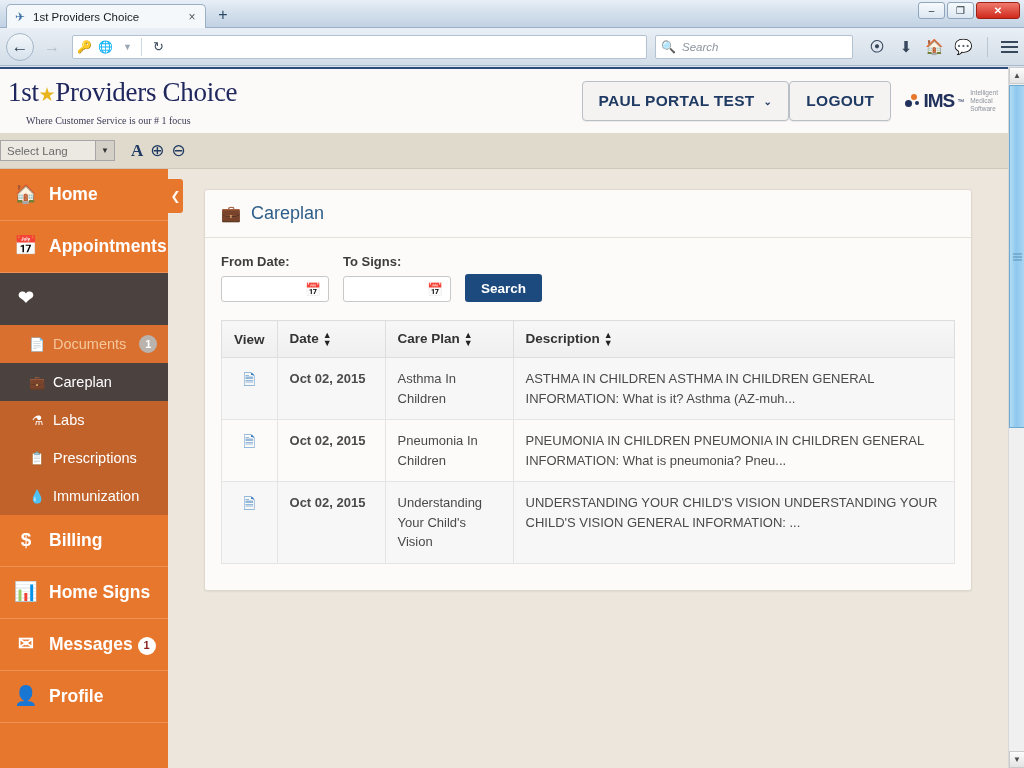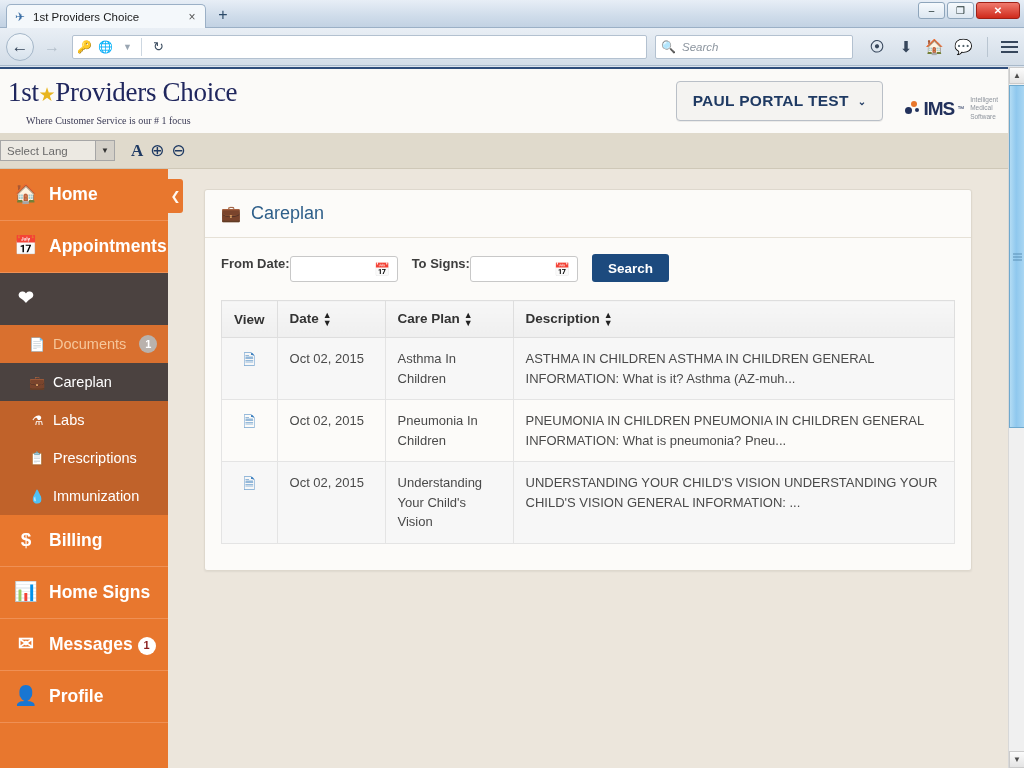--- a/index.html
+++ b/index.html
@@ -211,22 +211,21 @@
     font-family: "Liberation Serif", serif;
     font-size: 10px;
     color: #3a3a55;
     margin-top: 9px;
     margin-left: 18px;
     white-space: nowrap;
   }
   .header-right {
     margin-left: auto;
     display: flex;
-    align-items: flex-end;
-    gap: 8px;
+    align-items: center;
   }
   .hdr-btn {
     border: 1px solid #b9bfc7;
     border-radius: 4px;
     background: #f4f3f1;
     height: 40px;
     display: flex;
     align-items: center;
     padding: 0 16px;
     gap: 9px;
@@ -400,21 +399,21 @@
   }
   .card-head .ico { font-size: 16px; color: #2c3e55; display: flex; }
   .card-title {
     font-size: 18px;
     color: #2e5f8a;
     font-weight: normal;
   }
   .card-body { padding: 16px 16px 26px 16px; }
 
   .filters { display: flex; align-items: flex-end; gap: 14px; margin-bottom: 18px; }
-  .fgroup { display: flex; flex-direction: row; }
+  .fgroup { display: flex; flex-direction: column; }
   .fgroup label {
     font-size: 13px;
     font-weight: bold;
     color: #3d3d3d;
     margin-bottom: 7px;
   }
   .date-input {
     width: 108px;
     height: 26px;
     border: 1px solid #c8c8c8;
@@ -468,21 +467,21 @@
     border-left: none;
     padding: 11px 12px;
     font-size: 13px;
     color: #4a4a4a;
     vertical-align: top;
     line-height: 1.5;
   }
   table.grid td:first-child { border-left: 1px solid #e4e4e4; }
   tr.alt td { background: #f7f7f7; }
   .col-view { width: 52px; text-align: center; }
-  .col-date { width: 108px; white-space: nowrap; }
+  .col-date { width: 108px; white-space: nowrap; font-weight: bold; }
   .col-plan { width: 128px; }
   .doc-ico {
     font-size: 15px;
     color: #3b7fbf;
     cursor: pointer;
     display: inline-block;
   }
 
   
   .page-scroll {
@@ -572,20 +571,23 @@
 
       <div class="site-header">
         <div class="logo">
           <div class="logo-main"><span>1st</span><span class="logo-star">★</span><span>Providers Choice</span></div>
           <div class="logo-sub">Where Customer Service is our # 1 focus</div>
         </div>
         <div class="header-right">
           <div class="hdr-btn">
             <span>PAUL PORTAL TEST</span>
             <span class="caret">⌄</span>
+          </div>
+          <div class="hdr-btn">
+            <span>LOGOUT</span>
           </div>
           <div class="ims-logo">
             <span class="ims-dots">
                 <i class="ims-d1"></i>
                 <i class="ims-d2"></i>
                 <i class="ims-d3"></i>
               </span>
             <span class="ims-txt">IMS</span>
             <span class="ims-tm">™</span>
             <span class="ims-tag">Intelligent<br>Medical<br>Software</span>

